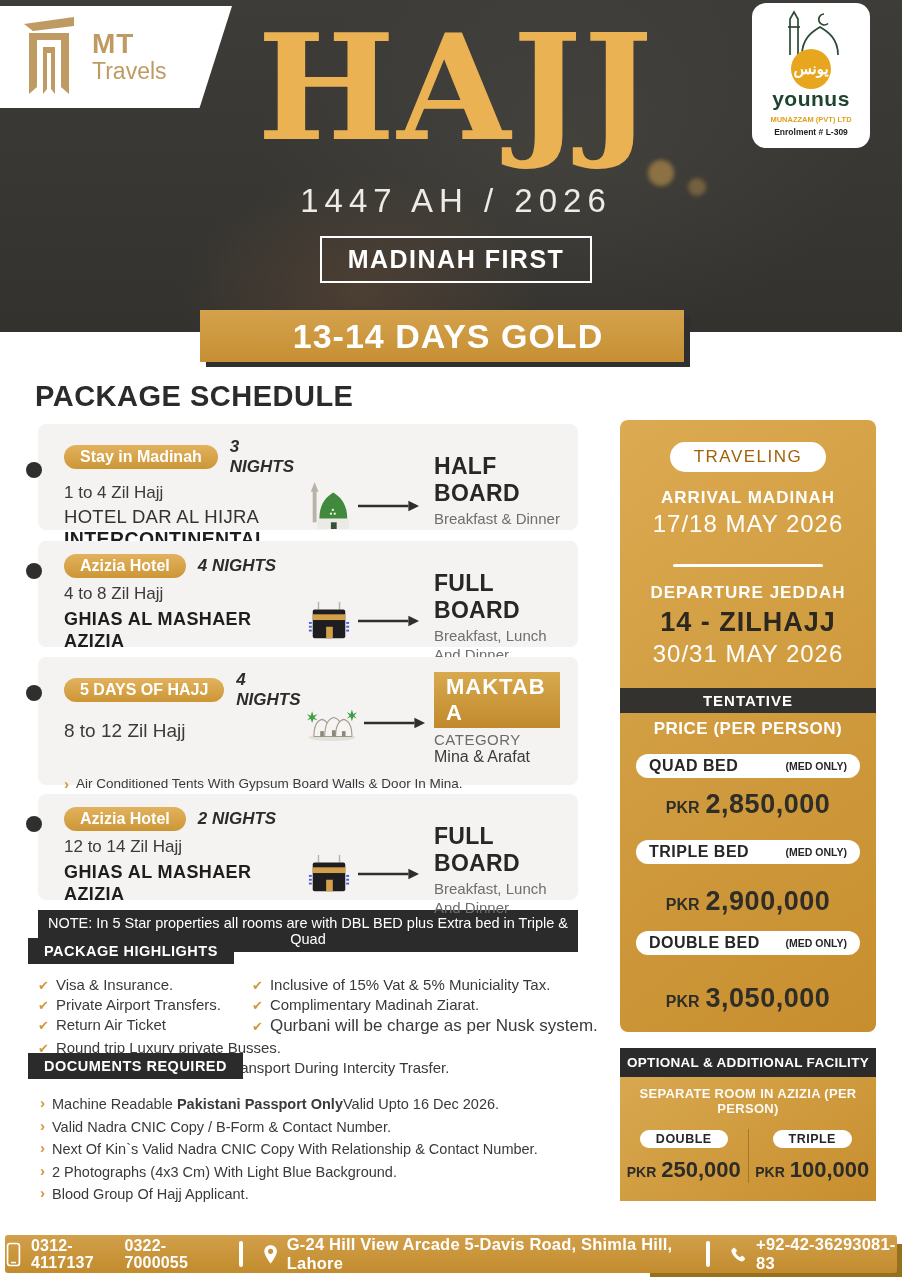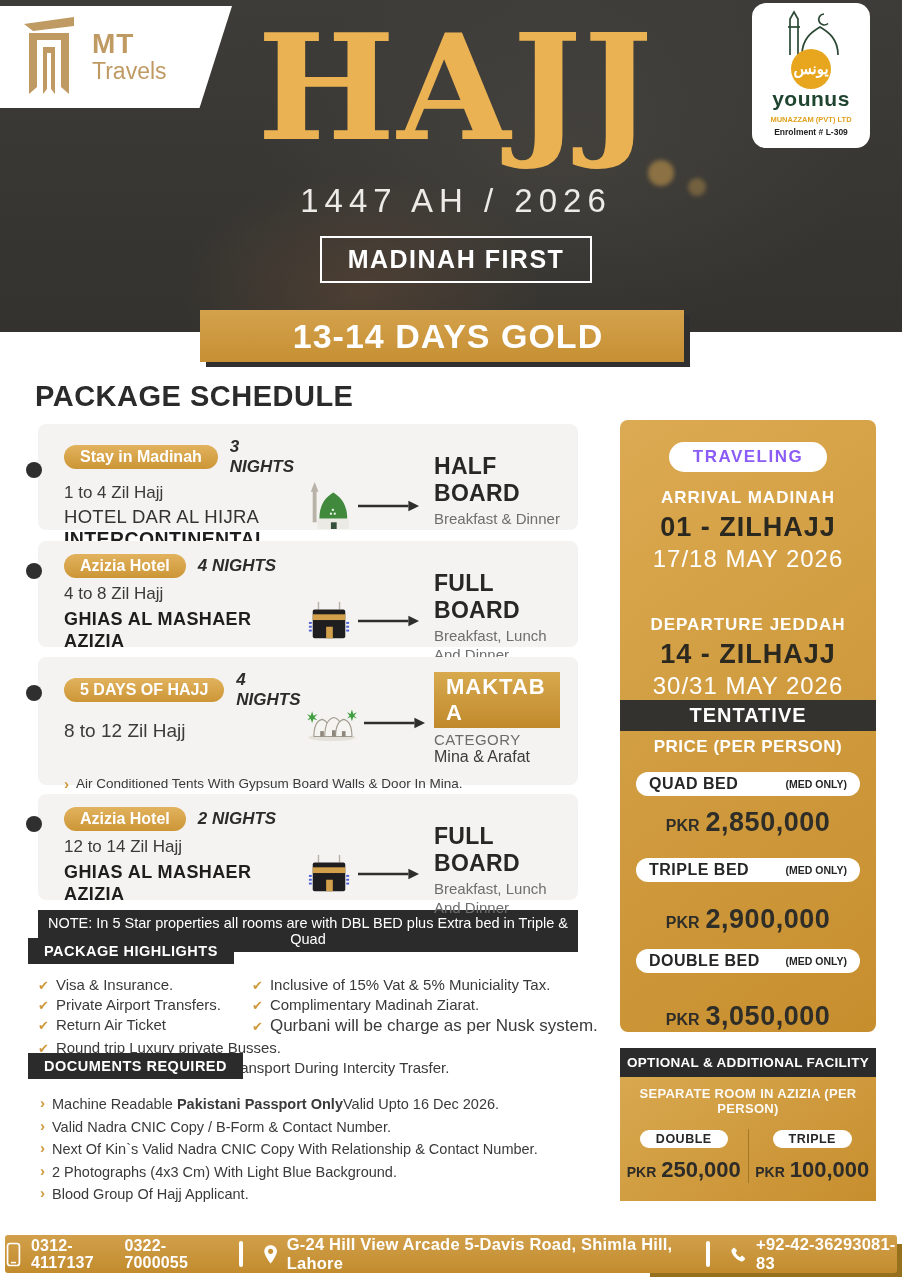--- a/index.html
+++ b/index.html
@@ -87,26 +87,26 @@
 
   .doc-section { position:absolute; left:28px; top:1053px; width:600px; }
   .doc-list { margin:14px 0 0 12px; list-style:none; font-size:14.5px; color:#3a3a3a; }
   .doc-list li { display:flex; line-height:22.5px; }
   .doc-bold { font-weight:800; }
 
   
   .sidebar { position:absolute; left:620px; top:420px; width:256px; height:612px; border-radius:8px;
     background:linear-gradient(145deg,#dcaa52 0%,#cf9a3d 55%,#c78e2e 100%);
     display:flex; flex-direction:column; align-items:center; text-align:center; }
-  .traveling-pill { margin-top:22px; background:#fff; border-radius:17px; padding:5px 24px; font-size:17px; font-weight:700; color:#8b5cf6; letter-spacing:1.5px; }
+  .traveling-pill { margin-top:22px; background:#fff; border-radius:17px; padding:5px 24px; font-size:17px; font-weight:400; color:#a16207; letter-spacing:1.5px; }
   .side-label { margin-top:16px; color:#fff; font-size:17px; font-weight:800; letter-spacing:1px; }
   .side-hijri { margin-top:4px; color:#2b2820; font-size:27px; font-weight:800; letter-spacing:1px; }
   .side-date { margin-top:2px; color:#fff; font-size:24px; font-weight:500; letter-spacing:1px; }
   .side-divider { margin-top:26px; width:150px; height:3px; background:#fff; border-radius:2px; }
-  .tentative-bar { width:100%; background:#33322f; color:#fff; font-size:20px; font-weight:800; letter-spacing:1px; padding:4px 3px; }
+  .tentative-bar { margin-top:20px; width:100%; background:#33322f; color:#fff; font-size:15px; font-weight:800; letter-spacing:1px; padding:4px 3px; }
   .price-label { margin-top:6px; color:#fff; font-size:17px; font-weight:800; letter-spacing:.5px; }
   .bed-pill { margin-top:15px; width:224px; background:#fff; border-radius:14px; padding:3px 13px; display:flex; justify-content:space-between; align-items:center; }
   .bed-pill .bed { font-size:16px; font-weight:800; color:#262626; letter-spacing:.5px; }
   .bed-pill .tag { font-size:10.5px; font-weight:700; color:#262626; }
   .price-line { margin-top:11px; color:#2e2d28; display:flex; align-items:baseline; gap:6px; justify-content:center; }
   .price-line .cur { font-size:16px; font-weight:800; }
   .price-line .amt { font-size:27px; font-weight:800; letter-spacing:.5px; }
 
   
   .optional { position:absolute; left:620px; top:1048px; width:256px; }
@@ -415,21 +415,20 @@
       <li>
           <span class="chev">›</span>
           <span>Blood Group Of Hajj Applicant.</span>
         </li>
     </ul>
   </section>
 
   <aside class="sidebar">
     <div class="traveling-pill">TRAVELING</div>
     <div class="side-label">ARRIVAL MADINAH</div>
-    <div class="side-hijri">01 - ZILHAJJ</div>
     <div class="side-date">17/18 MAY 2026</div>
     <div class="side-divider"></div>
     <div class="side-label">DEPARTURE JEDDAH</div>
     <div class="side-hijri">14 - ZILHAJJ</div>
     <div class="side-date">30/31 MAY 2026</div>
     <div class="tentative-bar">TENTATIVE</div>
     <div class="price-label">PRICE (PER PERSON)</div>
 
     <div class="bed-pill">
       <span class="bed">QUAD BED</span>

